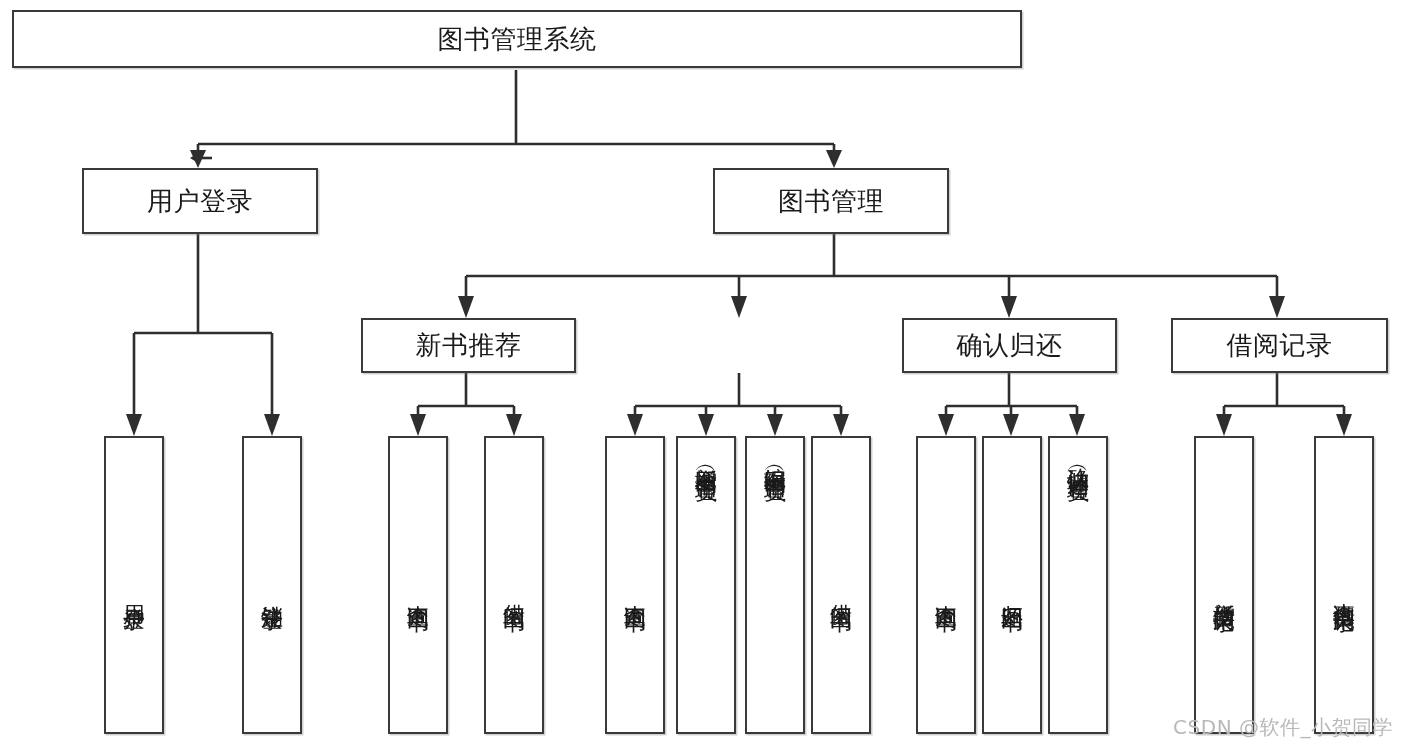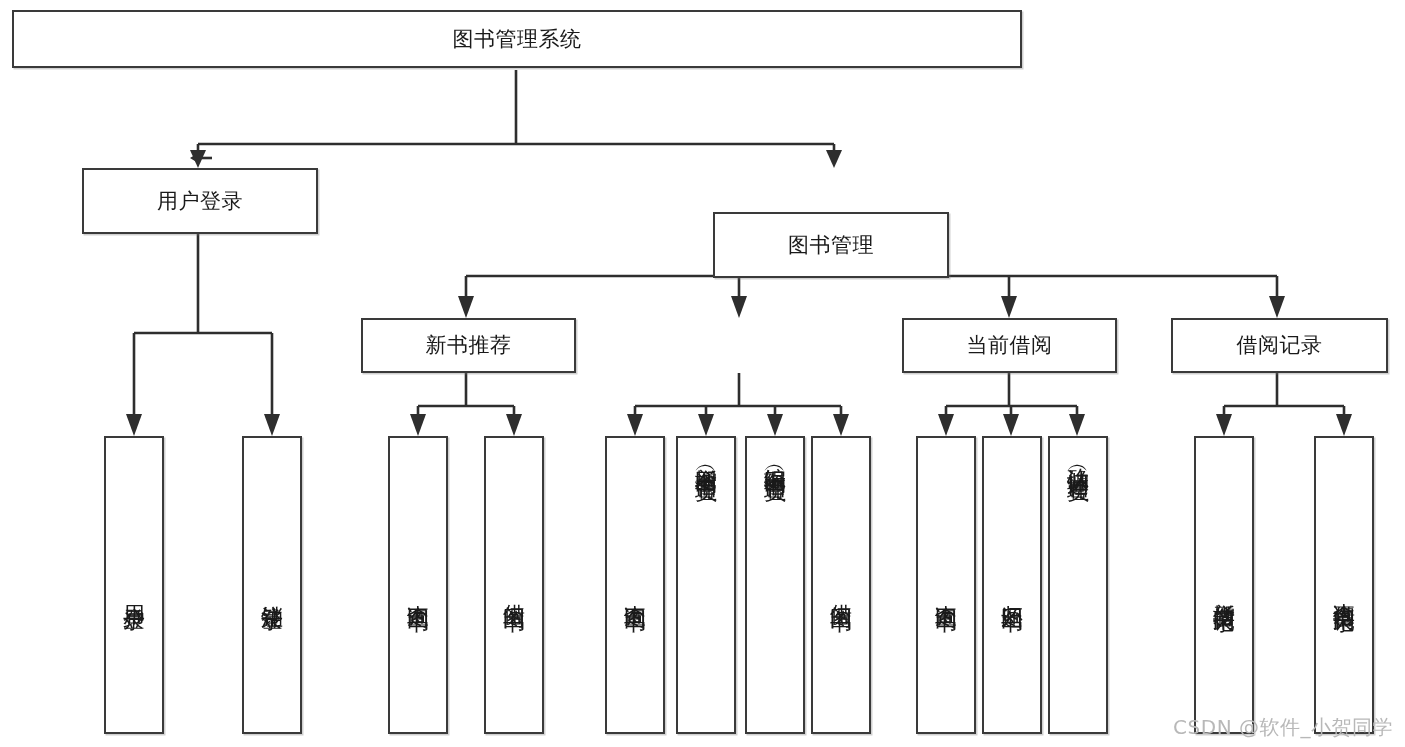--- a/index.html
+++ b/index.html
@@ -26,21 +26,21 @@
     box-sizing: border-box;
     background: #ffffff;
     border: 2.5px solid #3a3a3a;
     box-shadow: 1.5px 1.5px 0 0 rgba(120,120,120,0.35);
     display: flex;
     align-items: center;
     justify-content: center;
     color: #1a1a1a;
   }
   .node-label {
-    font-size: 21px;
+    font-size: 26px;
     line-height: 1.18;
     letter-spacing: 0.5px;
     white-space: nowrap;
     text-align: center;
   }
   .node-box.vertical {
     align-items: flex-start;
     padding-top: 12px;
   }
   .node-box.vertical .node-label {
@@ -170,29 +170,29 @@
     </g>
   </svg>
 
   <div class="node-box" style="left:12px; top:10px; width:1010px; height:58px;">
     <span class="node-label">图书管理系统</span>
   </div>
 
   <div class="node-box" style="left:82px; top:168px; width:236px; height:66px;">
     <span class="node-label">用户登录</span>
   </div>
-  <div class="node-box" style="left:713px; top:168px; width:236px; height:66px;margin-top:44px;">
+  <div class="node-box" style="left:713px; top:168px; width:236px; height:66px;">
     <span class="node-label">图书管理</span>
   </div>
 
   <div class="node-box" style="left:361px; top:318px; width:215px; height:55px;">
     <span class="node-label">新书推荐</span>
   </div>
   <div class="node-box" style="left:902px; top:318px; width:215px; height:55px;">
-    <span class="node-label">当前借阅</span>
+    <span class="node-label">确认归还</span>
   </div>
   <div class="node-box" style="left:1171px; top:318px; width:217px; height:55px;">
     <span class="node-label">借阅记录</span>
   </div>
 
   <div class="node-box vertical mid" style="left:104px; top:436px; width:60px; height:298px;">
     <span class="node-label">用户登录</span>
   </div>
   <div class="node-box vertical mid" style="left:242px; top:436px; width:60px; height:298px;">
     <span class="node-label">注销登录</span>

